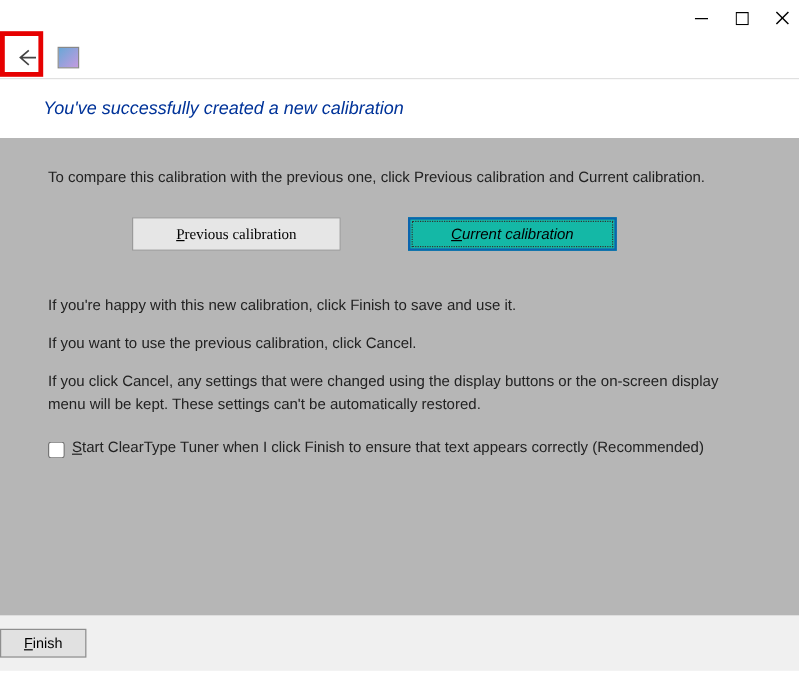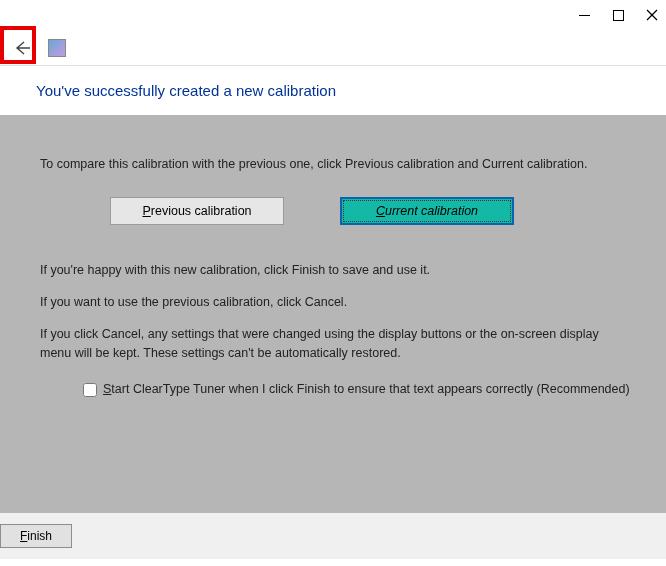--- a/index.html
+++ b/index.html
@@ -53,30 +53,31 @@
     background: linear-gradient(135deg,#6aa7d6 0%, #c39be0 100%);
     border: 1px solid #888;
     position: relative;
   }
   .app-title {
     font-size: 12px;
     color: #333;
   }
   .heading-area {
     padding: 16px 0 16px 36px;
+    font-style: italic;
   }
   .heading {
     color: #003399;
     font-size: 15px;
   }
   .content {
     background: #b6b6b6;
     margin: 0;
     height: 398px;
-    padding: 40px 34px 10px 40px;
+    padding: 24px 34px 10px 40px;
     color: #222;
     font-size: 12.5px;
     line-height: 1.45;
   }
   .content p { margin: 0 0 14px 0; }
   .btn-row {
     display: flex;
     gap: 56px;
     margin: 24px 0 36px 70px;
   }
@@ -84,36 +85,36 @@
     width: 174px; height: 28px;
     font-family: inherit;
     font-size: 12.5px;
     text-align: center;
     padding: 0;
     cursor: pointer;
   }
   .prev-btn {
     background: #e6e6e6;
     border: 1px solid #9a9a9a;
+    font-family: Liberation Serif, serif;
   }
   .curr-btn {
     background: #14b8a6;
     border: 2px solid #0a64ad;
     outline: 1px dotted #333;
     outline-offset: -4px;
     font-style: italic;
   }
   .underline-first::first-letter { text-decoration: underline; }
   .checkbox-row {
     display: flex;
-    align-items: center;
+    align-items: flex-end;
     gap: 6px;
     margin-top: 18px;
     max-width: 560px;
-    margin-left: 43px;
   }
   .checkbox-row input[type=checkbox]{
     width: 14px; height: 14px;
     margin: 2px 0 0 0;
   }
   .checkbox-row label { flex: 1; }
   .checkbox-row .ul { text-decoration: underline; }
   .footer {
     height: 46px;
     background: #f0f0f0;

